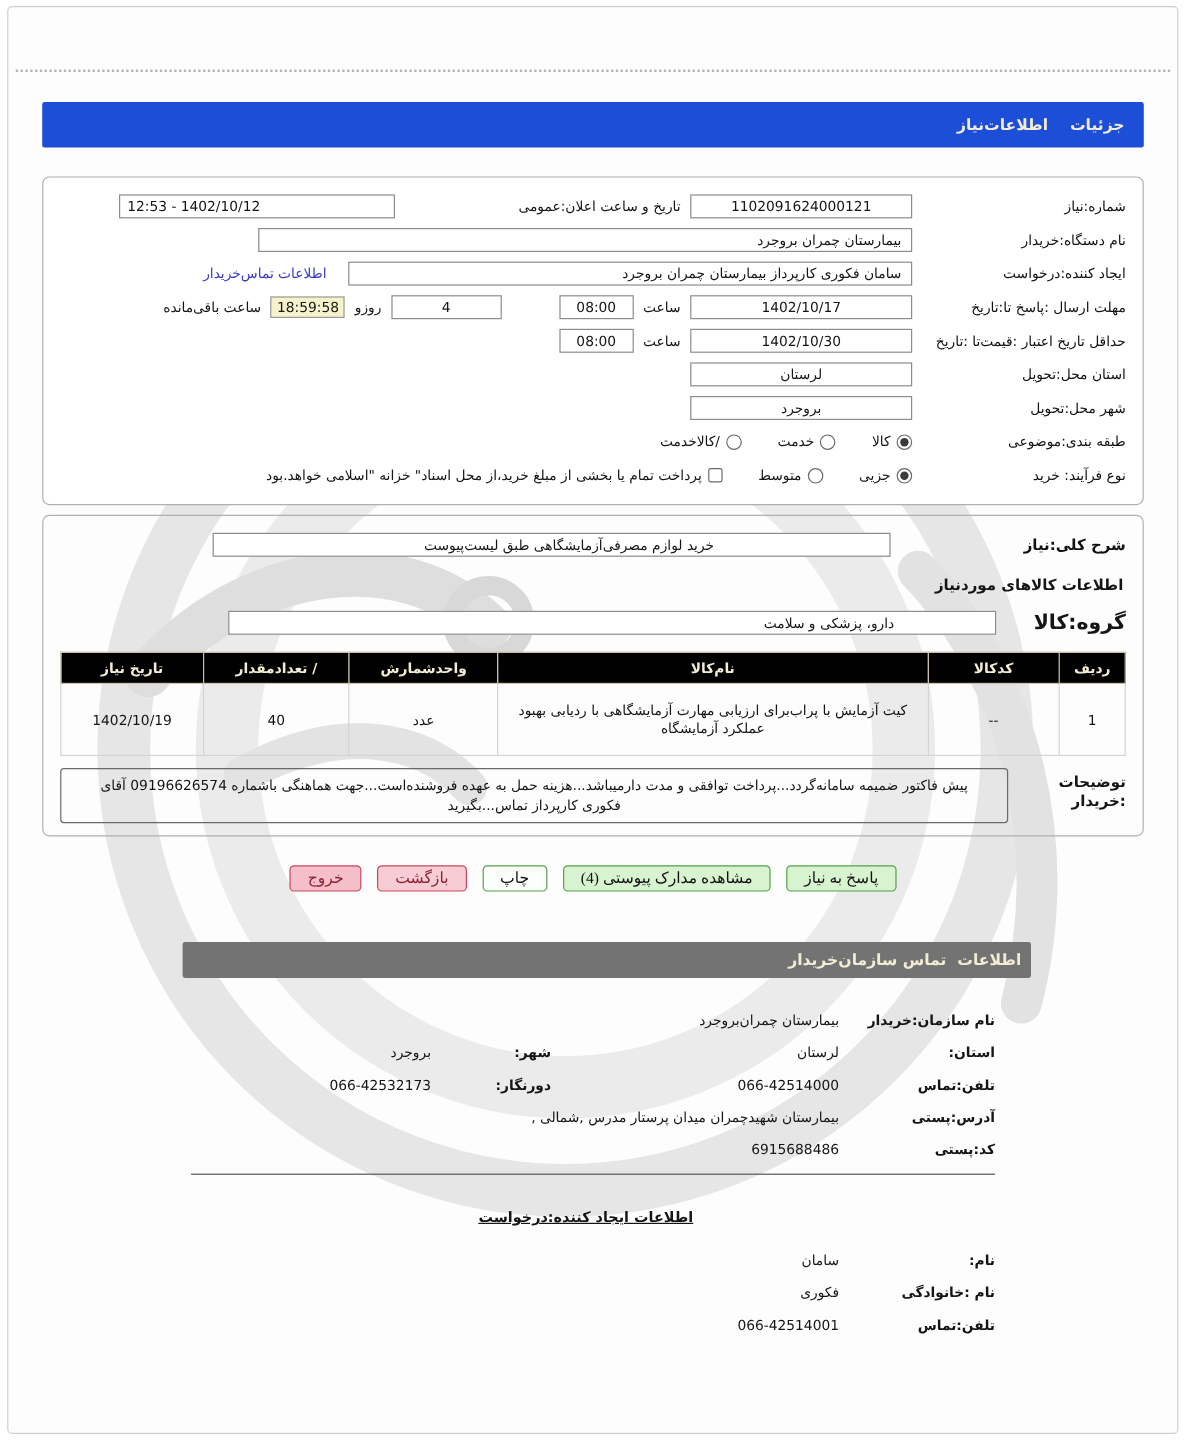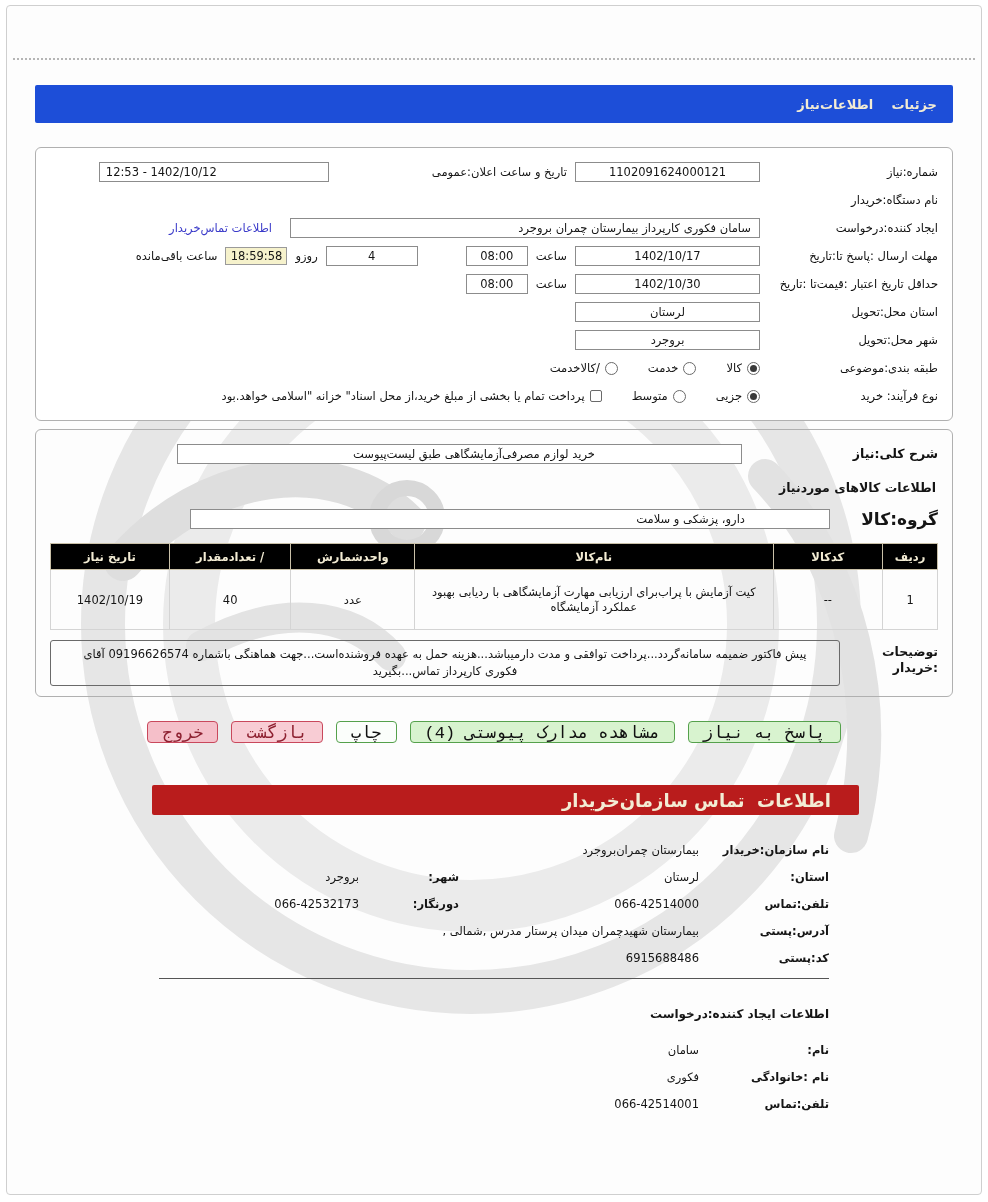--- a/index.html
+++ b/index.html
@@ -51,38 +51,38 @@
   table.items th { background:#000000; color:#f3ecd4; font-weight:bold; height:26px; border:1px solid #c9c0a8; padding:2px 4px; }
   table.items td { border:1px solid #d4d4d4; text-align:center; padding:4px 6px; height:60px; vertical-align:middle; background:transparent; }
   td.name-cell { padding:4px 52px; line-height:15px; }
 
   .desc-row { display:flex; margin-top:10px; gap:8px; align-items:flex-start; }
   .dlabel { width:90px; flex:none; font-size:12.5px; font-weight:bold; line-height:16px; padding-top:4px; }
   .desc-box { flex:1; border:1px solid #6a6a6a; border-radius:3px; min-height:46px; display:flex; align-items:center;
               justify-content:center; text-align:center; font-size:11.5px; line-height:17px; padding:5px 30px; }
 
   .btn-row { margin-top:24px; display:flex; justify-content:center; gap:13px; }
-  .btn { font-family:Liberation Mono, monospace; font-size:17px; height:22px; padding:0 14px; border-radius:4px; cursor:pointer; }
+  .btn { font-family:Liberation Serif, serif; font-size:13px; height:22px; padding:0 14px; border-radius:4px; cursor:pointer; }
   .btn.green { background:#d8f3cf; border:1px solid #55a14c; color:#111; }
   .btn.green-outline { background:#fbfefb; border:1px solid #55a14c; color:#111; }
   .btn.pink { background:#f8ccd4; border:1px solid #c9485c; color:#8d2030; }
   .btn.pink.dark { background:#f5bfc9; }
 
-  .bar2 { margin:42px 122px 0 145px; height:30px; background:#b91c1c; border-radius:2px; display:flex;
-          align-items:center; padding:0 28px; color:#f3ecd4; font-weight:bold; font-size:18px; }
+  .bar2 { margin:42px 122px 0 145px; height:30px; background:#737373; border-radius:2px; display:flex;
+          align-items:center; padding:0 8px; color:#f3ecd4; font-weight:bold; font-size:13px; }
 
   .contact, .creator { margin:28px 152px 0 152px; }
   .crow { display:grid; grid-template-columns:130px 240px 100px 1fr; margin-bottom:13px; font-size:11.5px; align-items:baseline; }
   .clabel { font-weight:bold; text-align:right; }
   .cval { text-align:right; }
   .cval.num { direction:ltr; unicode-bidi:isolate; }
   .span3 { grid-column: span 3; }
 
   .divider { margin:6px 152px 0 152px; border:none; border-top:1px solid #555; }
-  .cr-heading { font-size:12px; font-weight:bold; margin:20px 0 22px 0; text-align:right; }
+  .cr-heading { font-size:12px; font-weight:bold; margin:20px 12px 22px 0; text-align:center;text-decoration:underline; }
 </style>
 </head>
 <body>
 
 <div class="page">
 
   <svg class="watermark" width="976" height="1190" viewBox="0 0 976 1190">
     <circle cx="466" cy="618" r="368" fill="none" stroke="#e6e6e6" stroke-width="44"></circle>
     <circle cx="466" cy="618" r="282" fill="none" stroke="#ebebeb" stroke-width="52"></circle>
     <path d="M118,556 C 200,462 330,445 402,516" fill="none" stroke="#dedede" stroke-width="38" stroke-linecap="round"></path>
@@ -103,20 +103,21 @@
 
       <div class="frow">
         <span class="flabel">شماره:نیاز</span>
         <div class="ibox w185 num">1102091624000121</div>
         <span class="inlabel">تاریخ و ساعت اعلان:عمومی</span>
         <div class="ibox w190 left mr95">12:53 - 1402/10/12</div>
       </div>
 
       <div class="frow">
         <span class="flabel">نام دستگاه:خریدار</span>
+        <div class="ibox w545 rstart">بیمارستان چمران بروجرد</div>
       </div>
 
       <div class="frow">
         <span class="flabel">ایجاد کننده:درخواست</span>
         <div class="ibox w470 rstart">سامان فکوری کارپرداز بیمارستان چمران بروجرد</div>
         <span class="link">اطلاعات تماس‌خریدار</span>
       </div>
 
       <div class="frow">
         <span class="flabel">مهلت ارسال :پاسخ تا:تاریخ</span>

